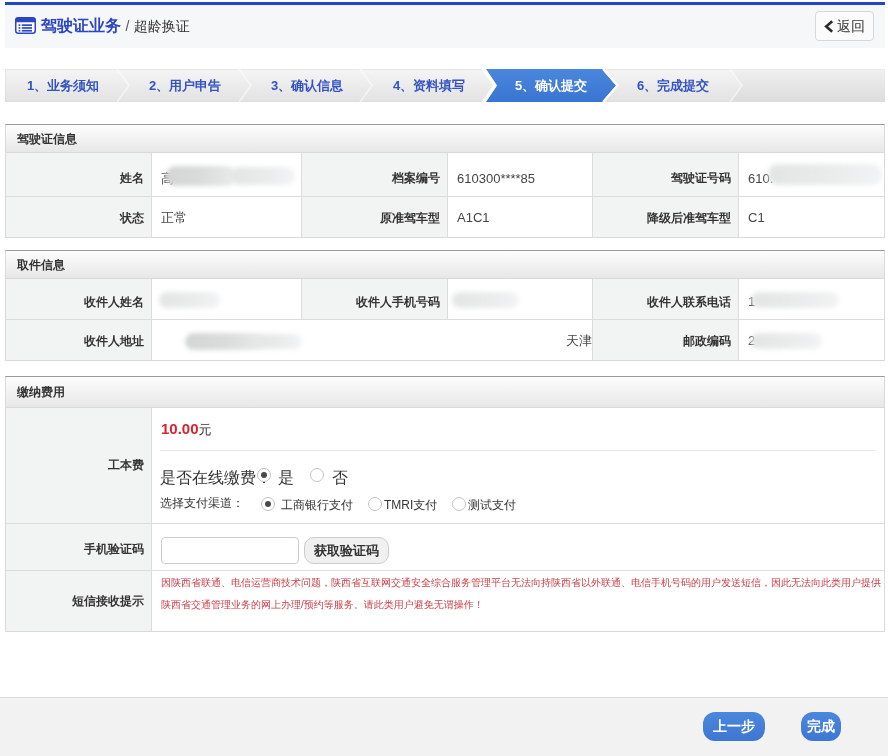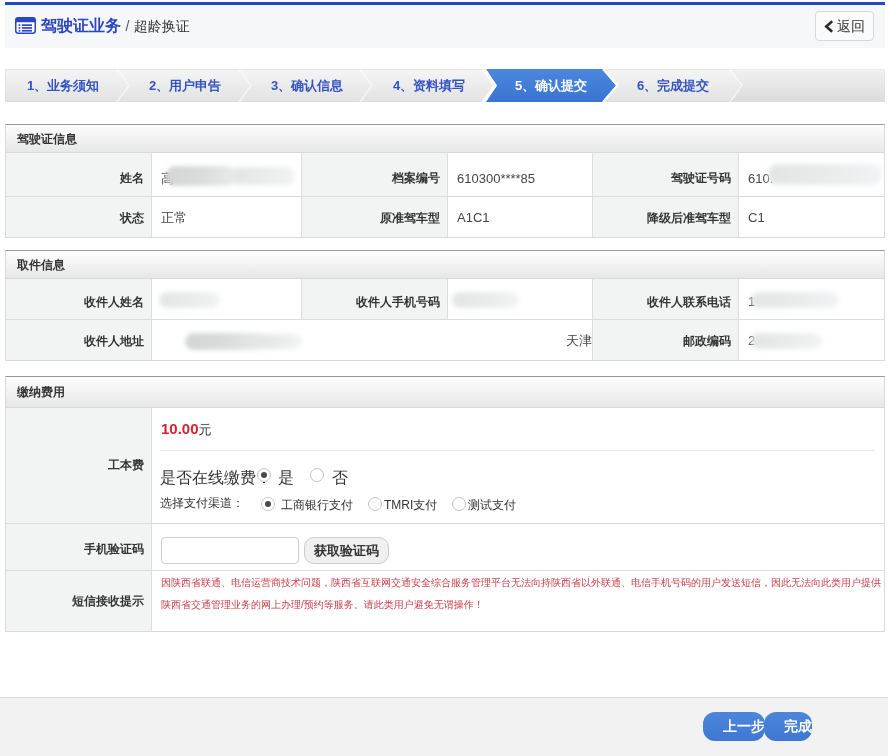--- a/index.html
+++ b/index.html
@@ -24,21 +24,21 @@
 .blur { position:absolute; background:linear-gradient(95deg,#d4d6d6 0%,#dadcdc 50%,#e5e7e7 85%,#edefef 100%); filter:blur(2px); border-radius:9px; }
 .blur2 { position:absolute; background:linear-gradient(95deg,#e3e5e5 0%,#eaecec 55%,#f2f3f4 100%); filter:blur(2.5px); border-radius:9px; }
 
 .red { color:#d8232e; }
 .fee { font-size:15px; font-weight:bold; color:#d8232e; }
 .yuan { font-size:13px; color:#333; font-weight:normal; }
 .radio { display:inline-block; width:14px; height:14px; border:1px solid #c3c3c3; border-radius:50%; background:#fff; vertical-align:-3px; position:relative; }
 .radio.sel::after { content:""; position:absolute; left:3px; top:3px; width:6px; height:6px; border-radius:50%; background:#4a4a4a; }
 
 #footer { left:0; top:697px; width:888px; height:59px; background:#f2f2f2; border-top:1px solid #dcdcdc; }
-.bluebtn { position:absolute; background:linear-gradient(#4c87dd,#3e76d2); color:#fff; font-size:14px; font-weight:bold; text-align:right; line-height:29px; border-radius:12px; height:29px; }
+.bluebtn { position:absolute; background:linear-gradient(#4c87dd,#3e76d2); color:#fff; font-size:14px; font-weight:bold; text-align:center; line-height:29px; border-radius:12px; height:29px; }
 #vinput { left:9px; top:13px; width:138px; height:27px; border:1px solid #ccc; border-radius:4px; background:#fff; }
 #vbtn { left:152px; top:13px; width:85px; height:27px; background:#f0f0f0; border:1px solid #ccc; border-radius:10px; font-size:13px; font-weight:bold; color:#333; text-align:center; line-height:25px; }
 </style>
 </head>
 <body>
 <div class="abs" id="topline"></div>
 <div class="abs" id="hdr"></div>
 <svg class="abs" style="left:15px;top:17px" width="21" height="17" viewBox="0 0 21 17">
   <rect x="0.75" y="0.75" width="19.5" height="15.5" rx="2.4" fill="#fff" stroke="#2b46c4" stroke-width="1.5"></rect>
   <path d="M0.75 3.2 Q0.75 0.75 3.2 0.75 L17.8 0.75 Q20.25 0.75 20.25 3.2 L20.25 5.2 L0.75 5.2 Z" fill="#2b46c4"></path>
@@ -166,13 +166,13 @@
     </div>
   </div>
   <div class="row" style="height:61px">
     <div class="lb w1" style="line-height:61px">短信接收提示</div>
     <div class="vl" style="width:731px;font-size:10px;line-height:22px;padding-top:1px;color:#c9404a">因陕西省联通、电信运营商技术问题，陕西省互联网交通安全综合服务管理平台无法向持陕西省以外联通、电信手机号码的用户发送短信，因此无法向此类用户提供陕西省交通管理业务的网上办理/预约等服务。请此类用户避免无谓操作！</div>
   </div>
 </div>
 
 <div class="abs" id="footer"></div>
 <div class="bluebtn" style="left:703px;top:712px;width:62px">上一步</div>
-<div class="bluebtn" style="left:764px;top:712px;width:48px">完成</div>
+<div class="bluebtn" style="left:801px;top:712px;width:40px">完成</div>
 
 </body></html>

